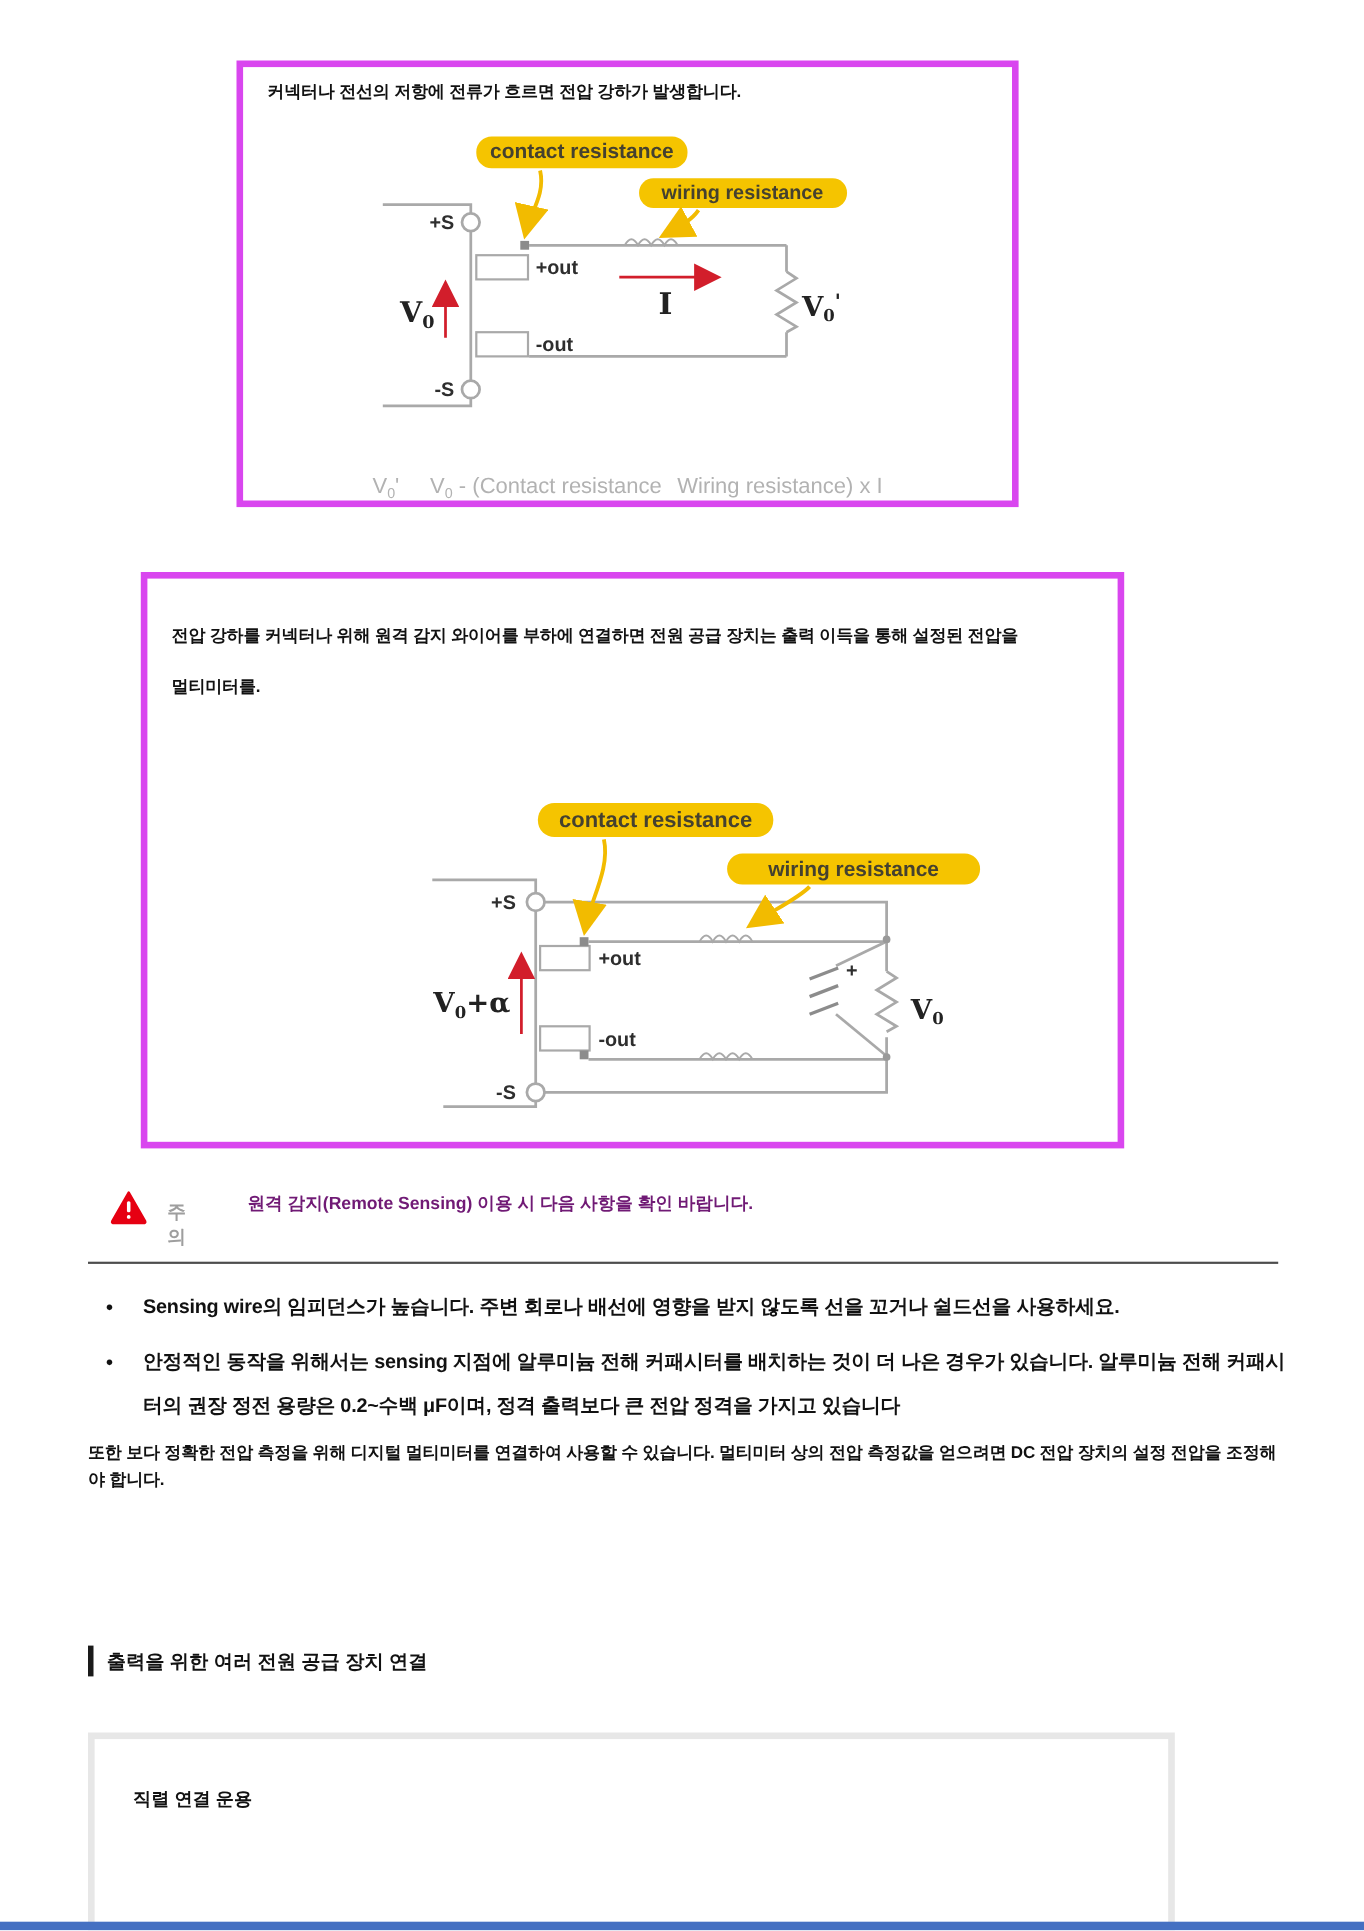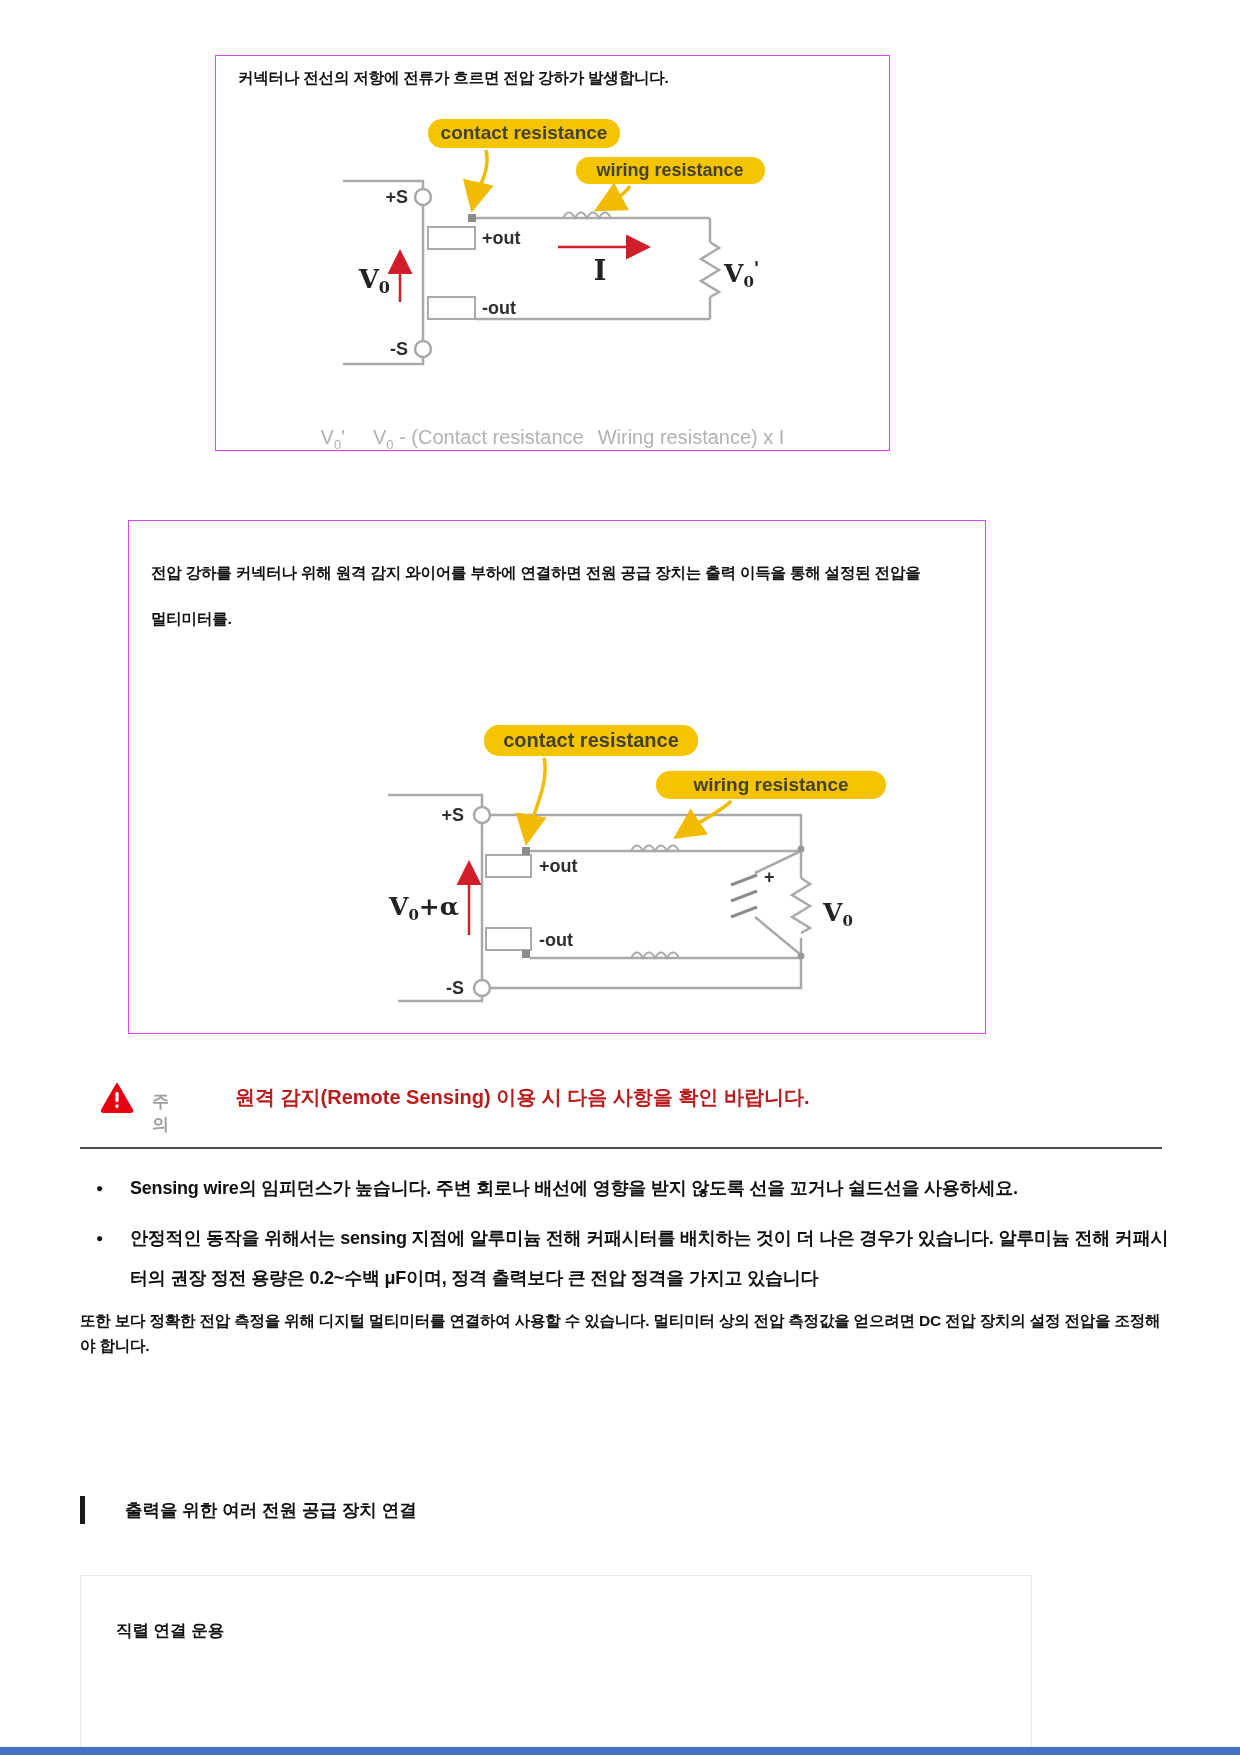--- a/index.html
+++ b/index.html
@@ -1,44 +1,44 @@
 <!DOCTYPE html>
 <html><head>
 <meta charset="utf-8">
 <style>
   html,body{margin:0;padding:0;background:#ffffff;}
   #page{position:relative;width:1240px;height:1755px;background:#ffffff;overflow:hidden;
         font-family:"Liberation Sans",sans-serif;color:#1a1a1a;}
-  .card{position:absolute;background:#ffffff;border:1px solid #d946ef;}
+  .card{position:absolute;background:#ffffff;border:6px solid #d946ef;padding-left:26px;}
   #card1{left:215px;top:55px;width:673px;height:394px;}
   #card2{left:128px;top:520px;width:856px;height:512px;}
   #card3{left:80px;top:1575px;width:950px;height:172px;border-color:#e7e7e7;}
   .klead{position:absolute;font-size:15.5px;font-weight:700;color:#111;letter-spacing:-0.2px;white-space:nowrap;}
   
   .formula{position:absolute;left:0;right:0;top:370px;text-align:center;color:#b2b2b2;
            font-size:20px;font-weight:400;white-space:nowrap;}
   .formula sub{font-size:13px;}
   .gapA{margin-left:28px;}
   .gapB{margin-left:14px;}
   
   .caution-row{position:absolute;left:100px;top:1082px;height:40px;}
   .caution-label{position:absolute;left:52px;top:8px;font-size:17px;font-weight:700;color:#9e9e9e;text-align:center;}
-  .caution-title{position:absolute;left:135px;top:2px;font-size:20px;font-weight:700;color:#b91c1c;white-space:nowrap;}
+  .caution-title{position:absolute;left:125px;top:2px;font-size:16px;font-weight:700;color:#701a75;white-space:nowrap;}
   .divider{position:absolute;left:80px;top:1147px;width:1082px;height:2px;background:#4d4d4d;}
   
   .bullets{position:absolute;left:96px;top:1168px;width:1080px;}
   .bullet{display:flex;margin-bottom:10px;}
   .bullet .dot{width:34px;flex:0 0 34px;font-size:12px;line-height:40px;color:#111;}
   .bullet .btext{font-size:18px;font-weight:700;line-height:40px;color:#111;letter-spacing:-0.2px;}
   .bodypara{position:absolute;left:80px;top:1308px;width:1092px;font-size:15.5px;font-weight:700;
             line-height:25px;color:#111;letter-spacing:-0.2px;}
   
   .sec-head{position:absolute;left:80px;top:1496px;display:flex;align-items:center;}
   .sec-bar{width:5px;height:28px;background:#1a1a1a;margin-right:12px;}
-  .sec-text{font-size:17.5px;font-weight:700;color:#111;margin-left:28px;}
+  .sec-text{font-size:17.5px;font-weight:700;color:#111;}
   .card3-title{position:absolute;left:35px;top:44px;font-size:16.5px;font-weight:700;color:#111;}
   .bottom-bar{position:absolute;left:0;bottom:0;width:1240px;height:8px;background:#4470c2;}
   svg{position:absolute;}
   svg text{font-weight:700;}
   .ylabel{fill:#45412f;font-family:"Liberation Sans",sans-serif;font-weight:600;}
   .term{fill:#2e2e2e;font-family:"Liberation Sans",sans-serif;font-size:18px;}
   .vtext{fill:#222;font-family:"DejaVu Serif",serif;}
 </style>
 </head>
 <body>

